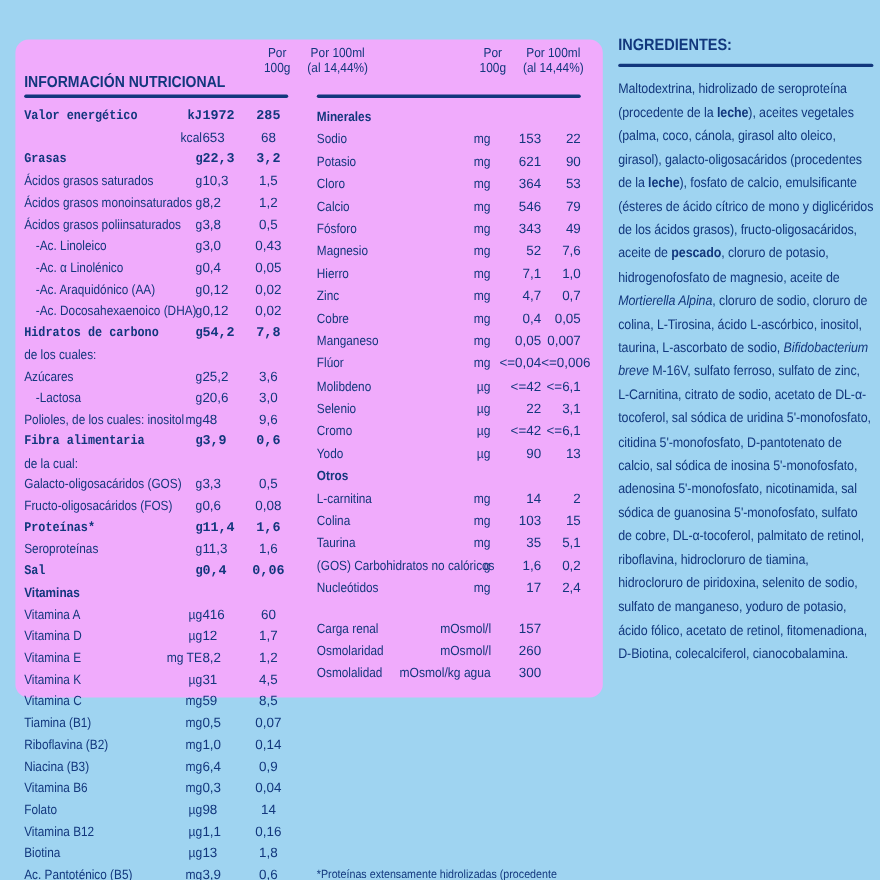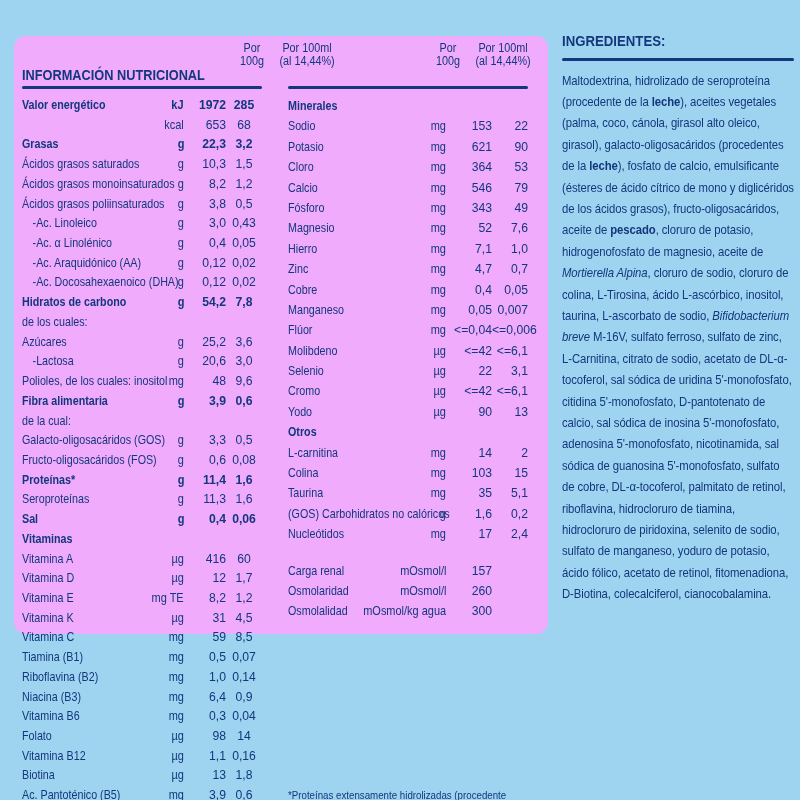--- a/index.html
+++ b/index.html
@@ -31,25 +31,25 @@
   .rule{height:3px;background:#12377d;border-radius:2px;}
   .rows{margin-top:7px;}
   .nrow{display:flex;align-items:baseline;}
   .col-left .nrow{height:19.72px;line-height:19.72px;font-size:12.2px;}
   .col-mid  .nrow{height:20.4px;line-height:20.4px;font-size:12.2px;}
   .nrow .lbl{
     flex:1;min-width:0;white-space:nowrap;
     transform:scaleX(.88);transform-origin:0 50%;
   }
   .nrow .unit{white-space:nowrap;text-align:right;transform:scaleX(.9);transform-origin:100% 50%;}
-  .col-left .nrow .v1{width:42px;text-align:right;flex:none;}
+  .col-left .nrow .v1{width:42px;flex:none;}
   .col-left .nrow .v2{width:36px;text-align:center;flex:none;}
   .col-mid  .nrow .v1{width:46px;text-align:right;flex:none;}
   .col-mid  .nrow .v2{width:36px;text-align:right;flex:none;}
-  .nrow.st-b{font-weight:bold;}
+  .nrow.st-b{font-weight:bold;font-family:Liberation Mono, monospace;}
   .nrow.st-s{font-weight:bold;}
   .nrow.st-i .lbl{padding-left:12px;}
   .nrow.st-gap{height:16px;}
   .footnote{
     position:absolute;left:274px;top:752px;width:250px;
     font-size:10.8px;line-height:14px;
     transform:scaleX(.9);transform-origin:0 0;
   }
   
   .ingredients{position:absolute;left:562px;top:32px;width:232px;}

